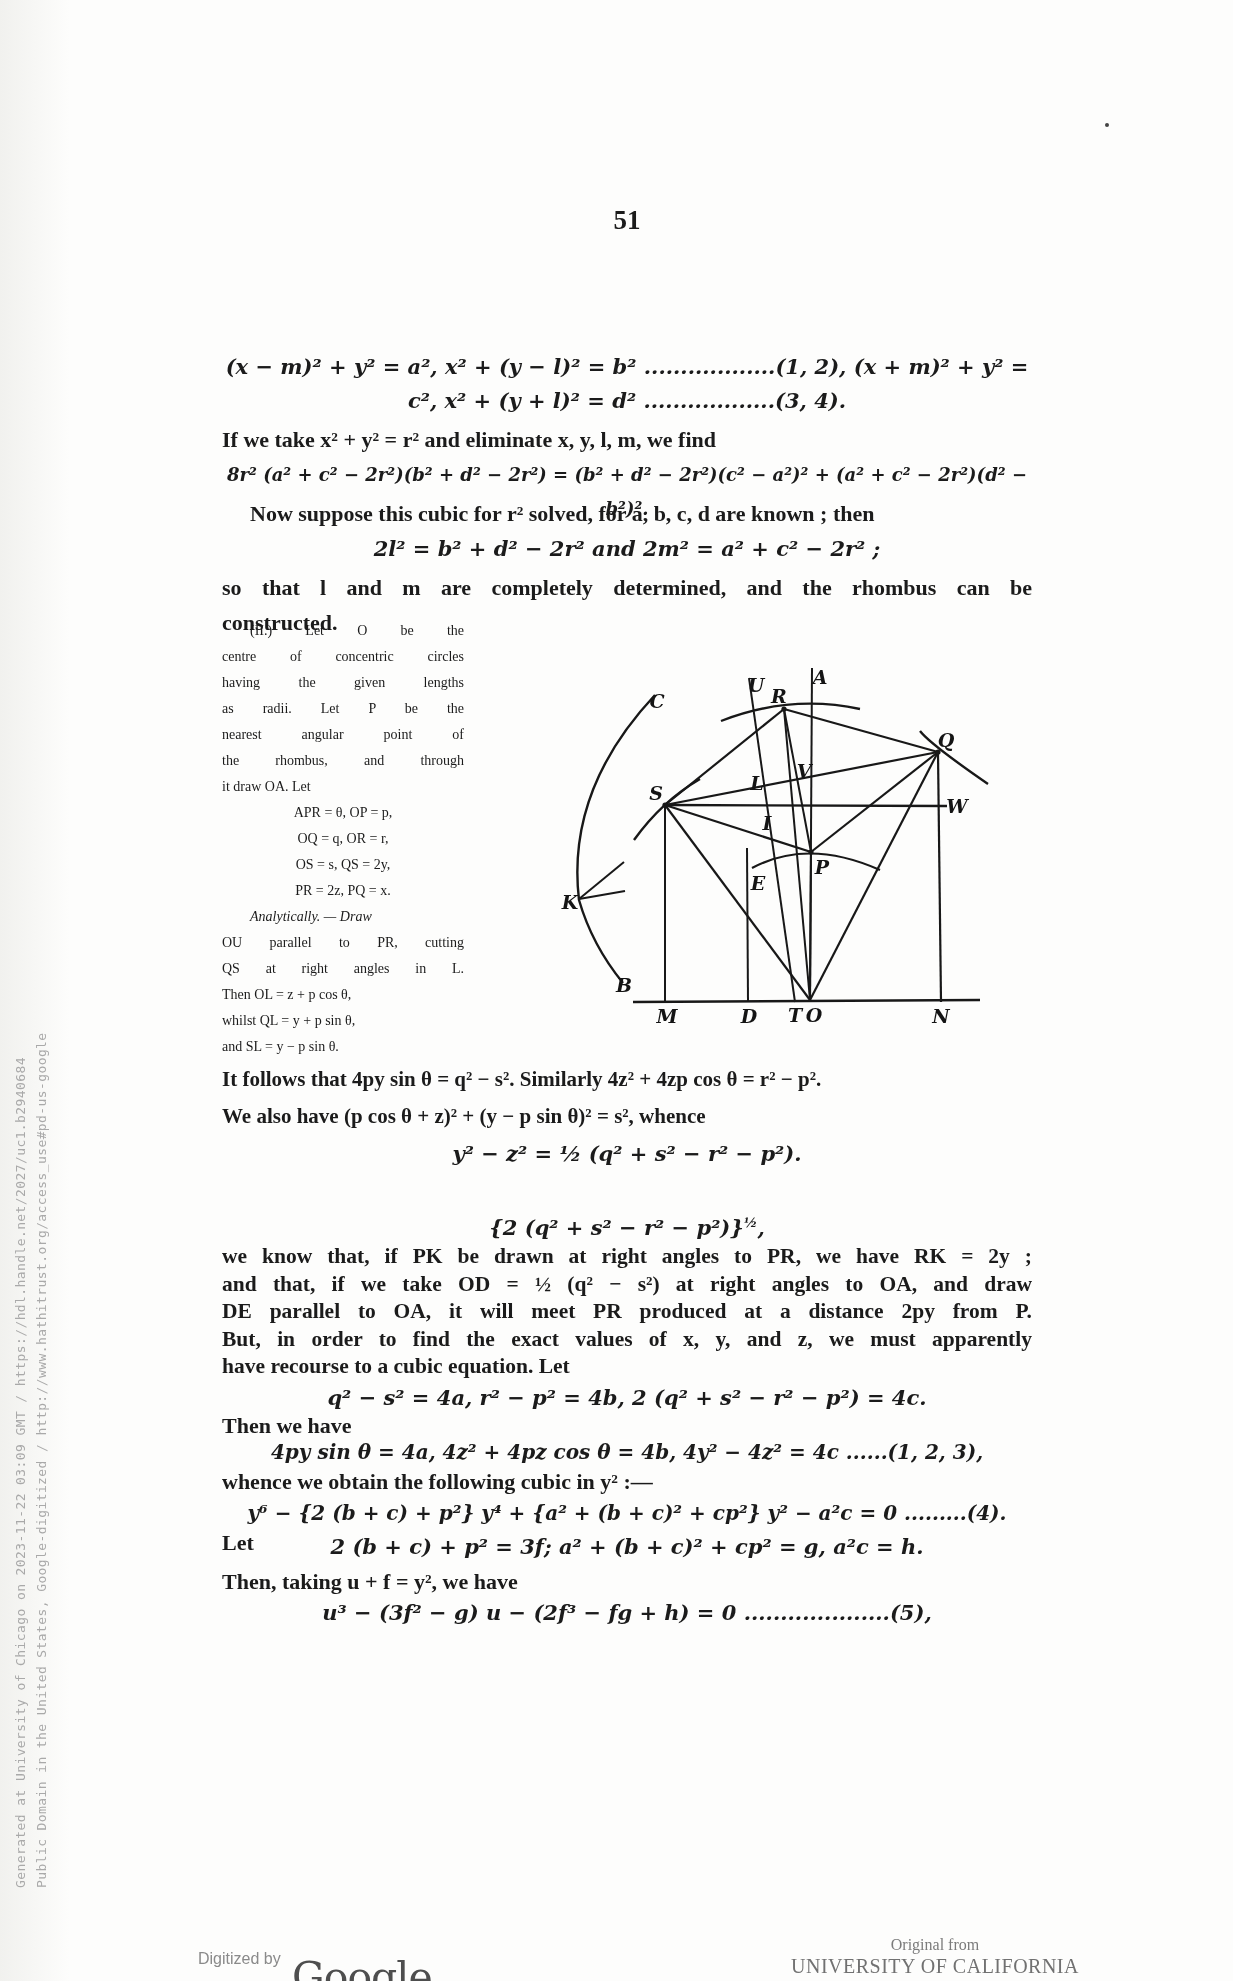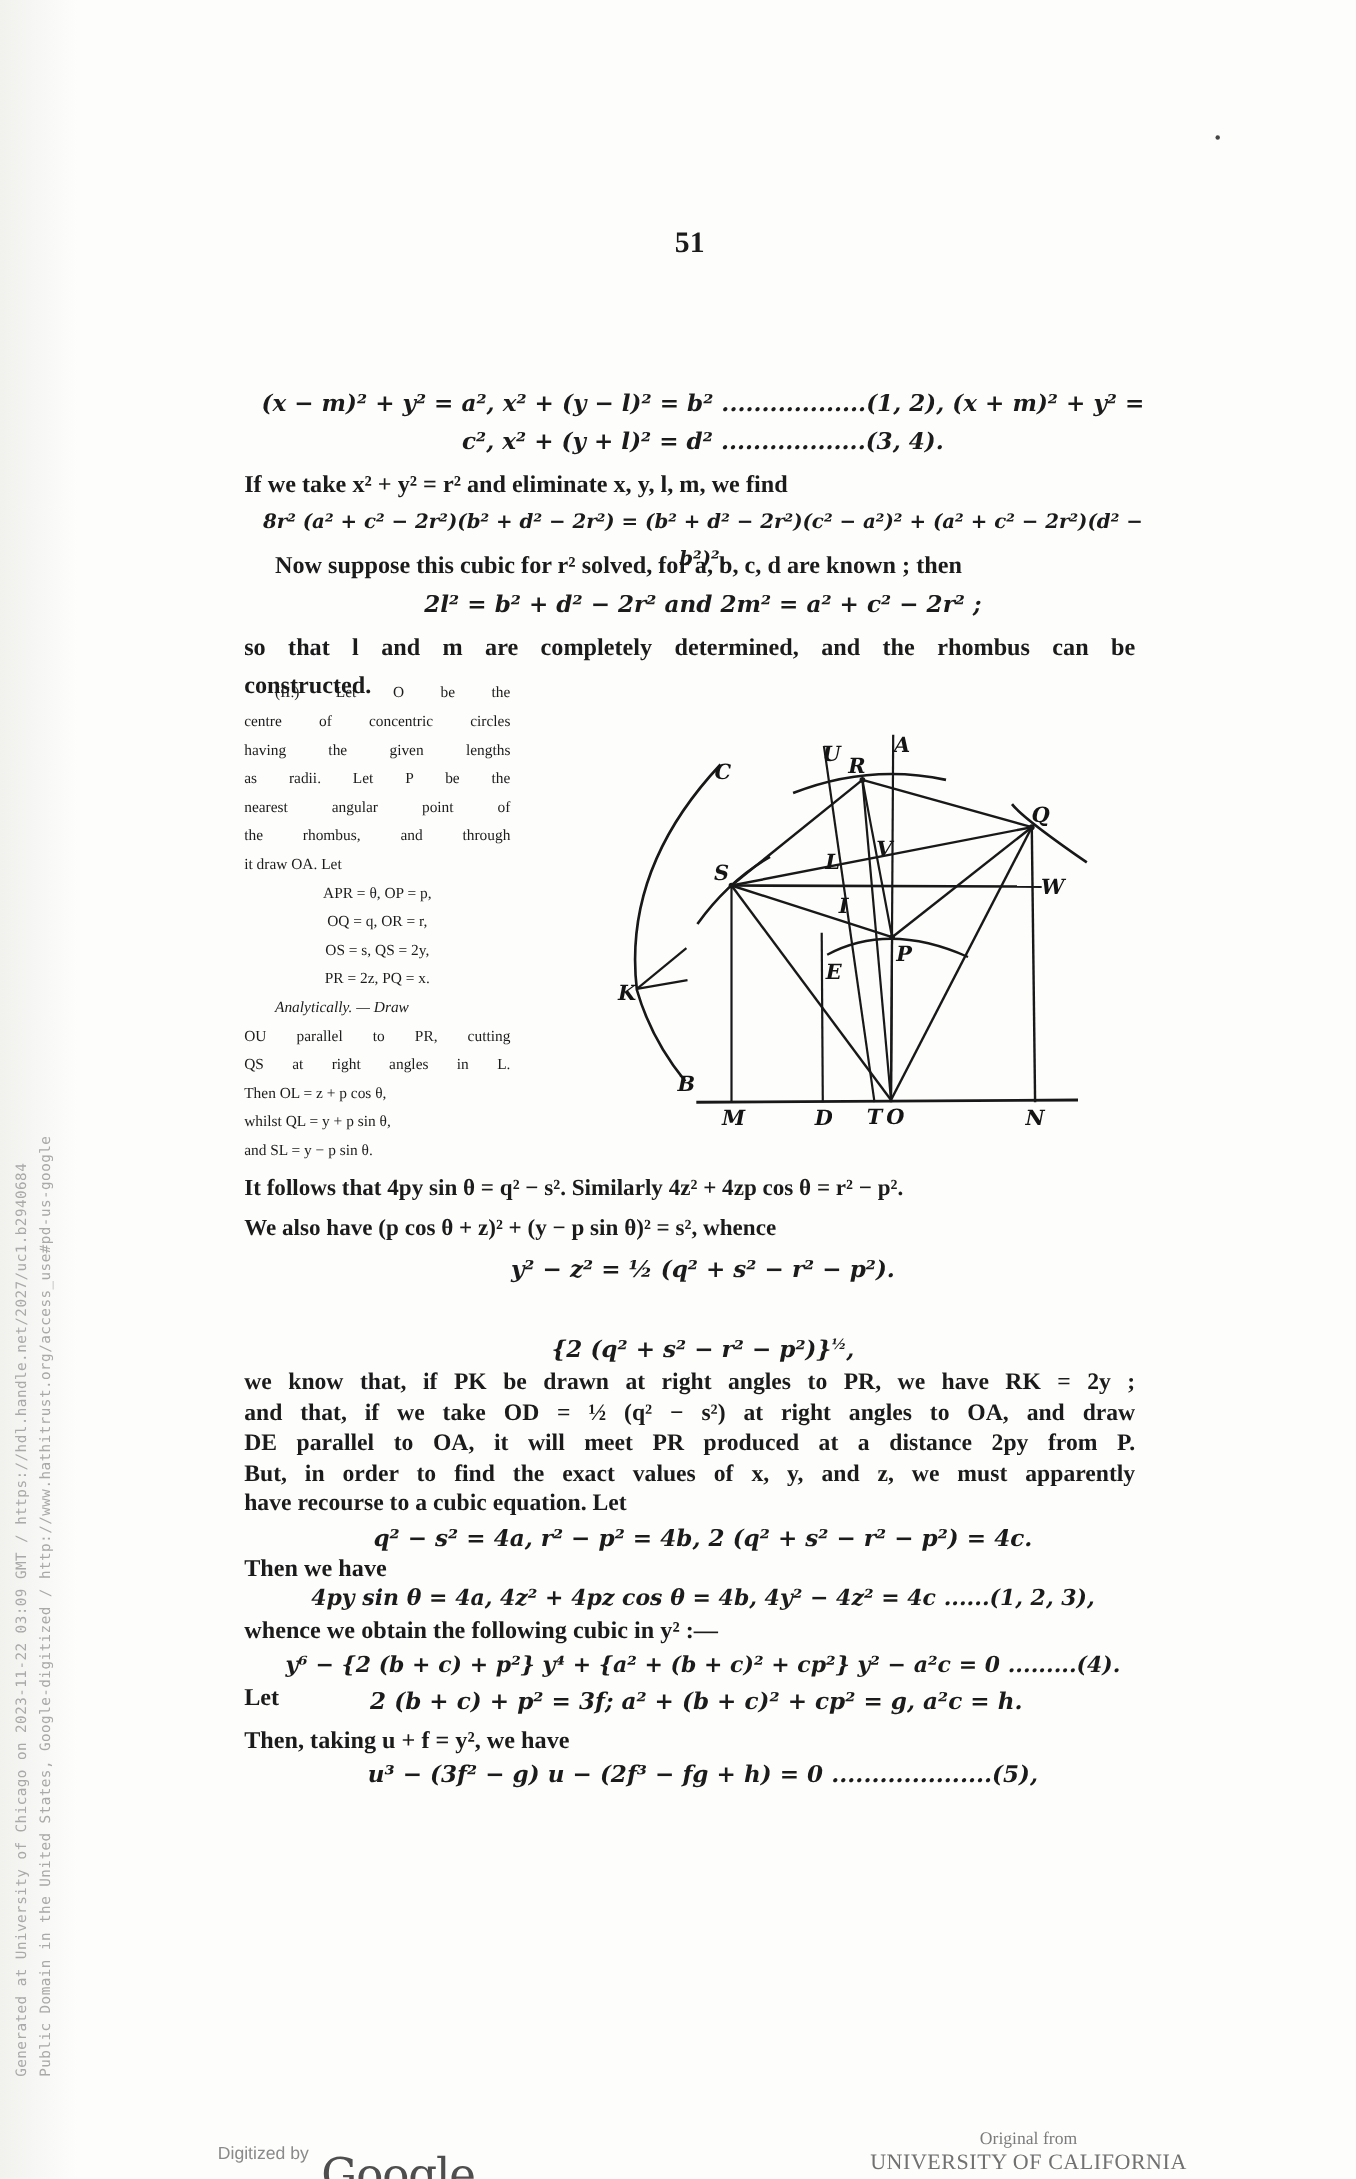--- a/index.html
+++ b/index.html
@@ -19,21 +19,21 @@
   }
   
   .textcol{position:absolute;left:222px;top:0;width:810px;height:100%;}
   .blk{position:absolute;left:0;width:810px;}
   .pagenum{font-size:27px;font-weight:700;text-align:center;}
   .para{font-size:22px;font-weight:700;line-height:35px;}
   .para .ln{display:block;}
   .j{text-align:justify;text-align-last:justify;}
   .ind{text-indent:28px;}
   .eq{font-family:"DejaVu Serif","Liberation Serif",serif;
-      font-style:italic;font-weight:700;text-align:center;font-size:21px;line-height:34px;margin-left:12px;}
+      font-style:italic;font-weight:700;text-align:center;font-size:21px;line-height:34px;}
   .eq sup{font-size:13px;}
   .small-eq{font-size:18px;}
   
   .col2{position:absolute;left:0;top:618px;width:242px;
         font-size:14px;font-weight:400;line-height:26px;}
   .col2 .ln{display:block;}
   .col2 .c{text-align:center;text-align-last:center;}
   .col2 .it{font-style:italic;}
   .letrow{position:relative;}
   .letrow .letword{position:absolute;left:0;top:0;font-size:22px;font-weight:700;}

